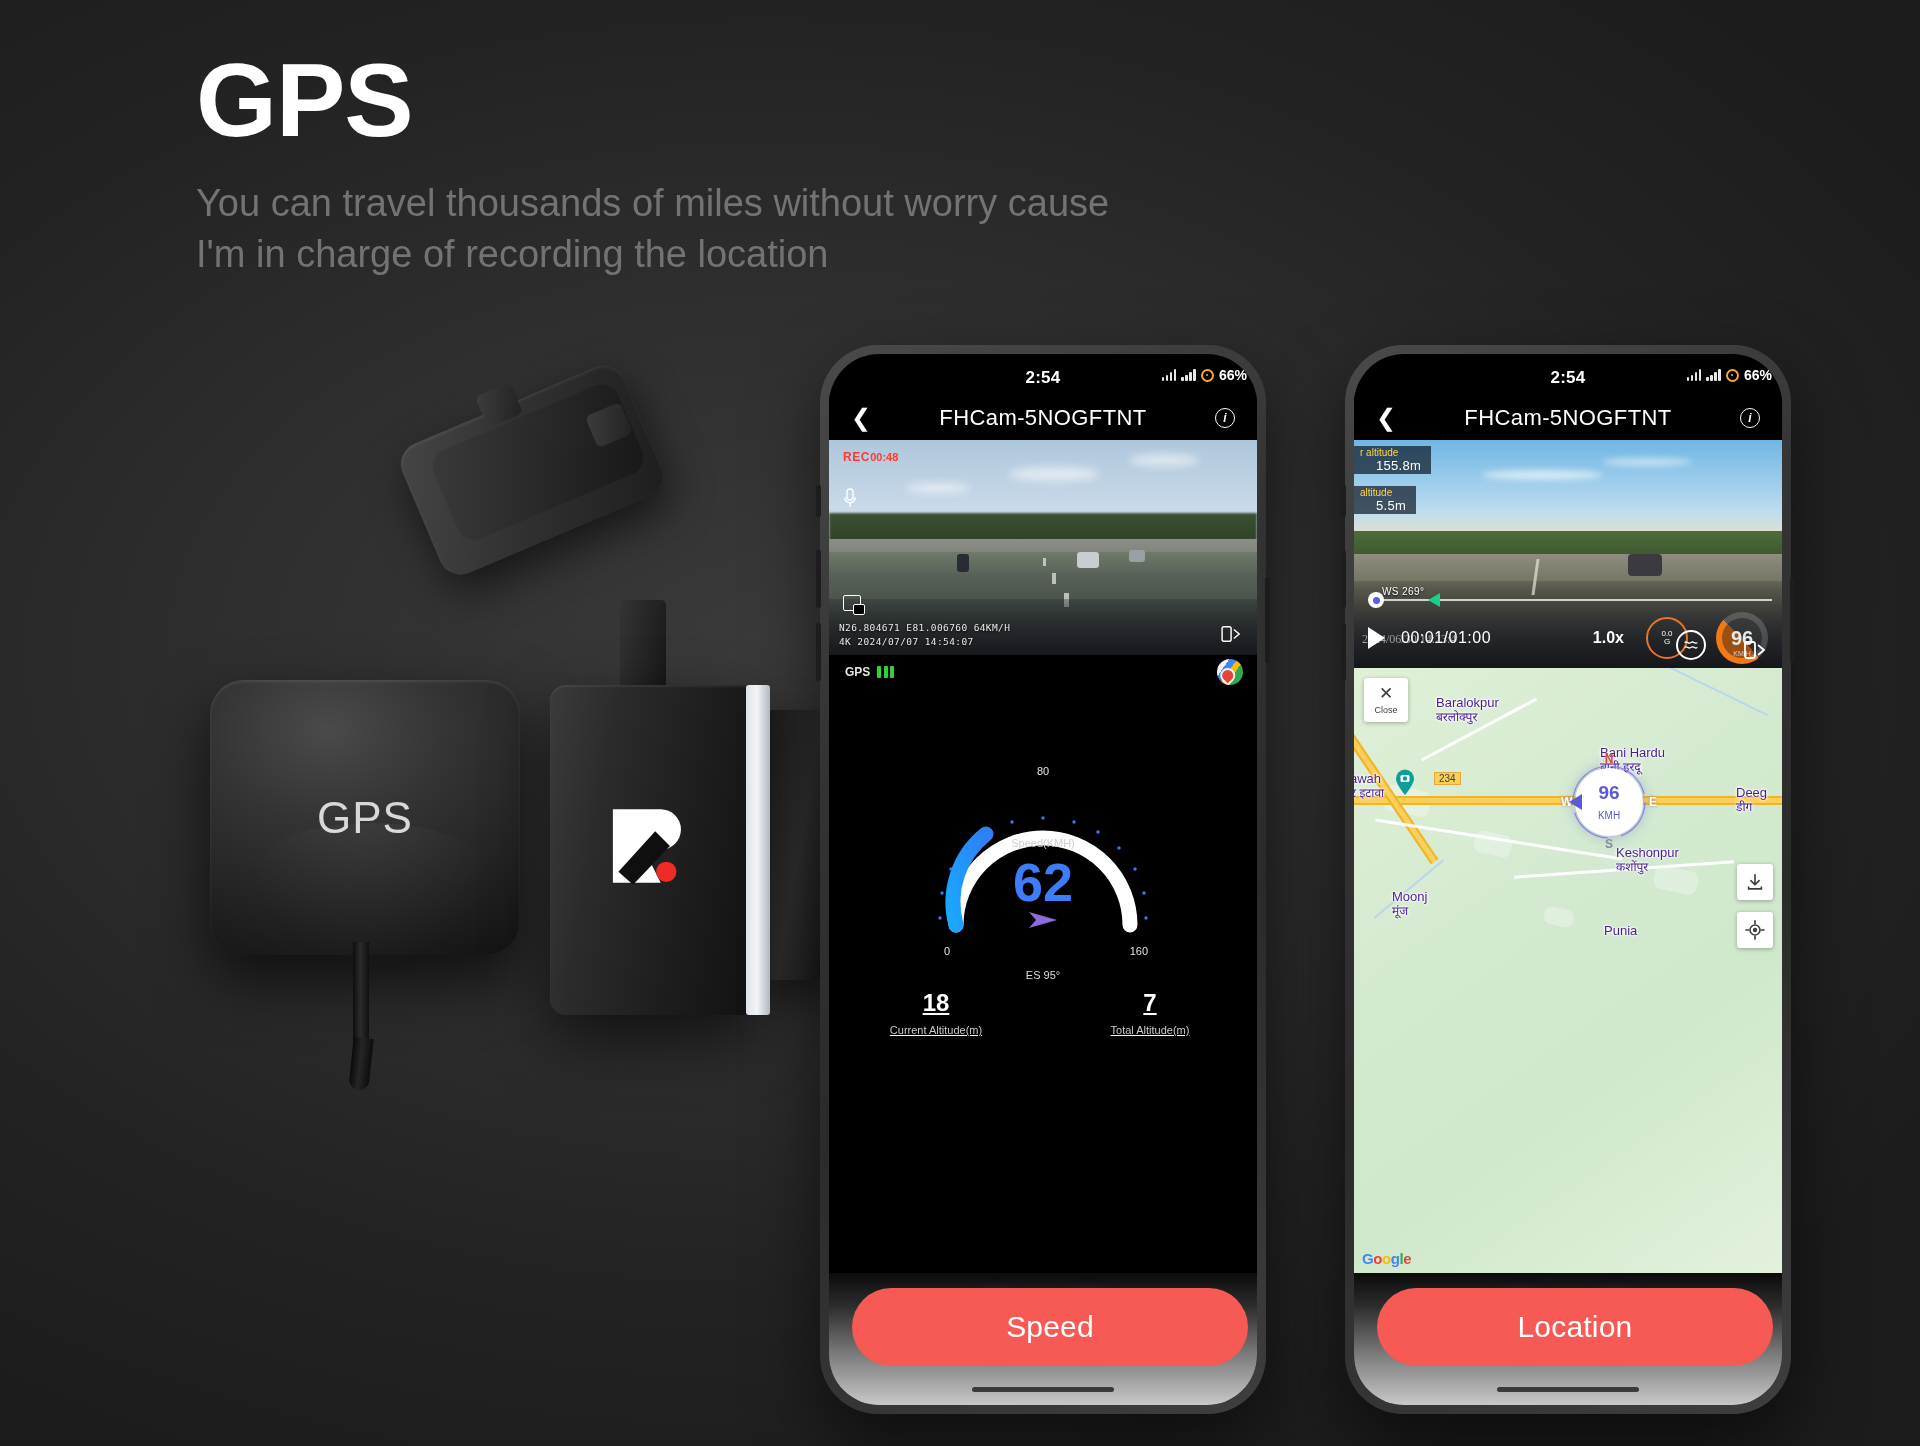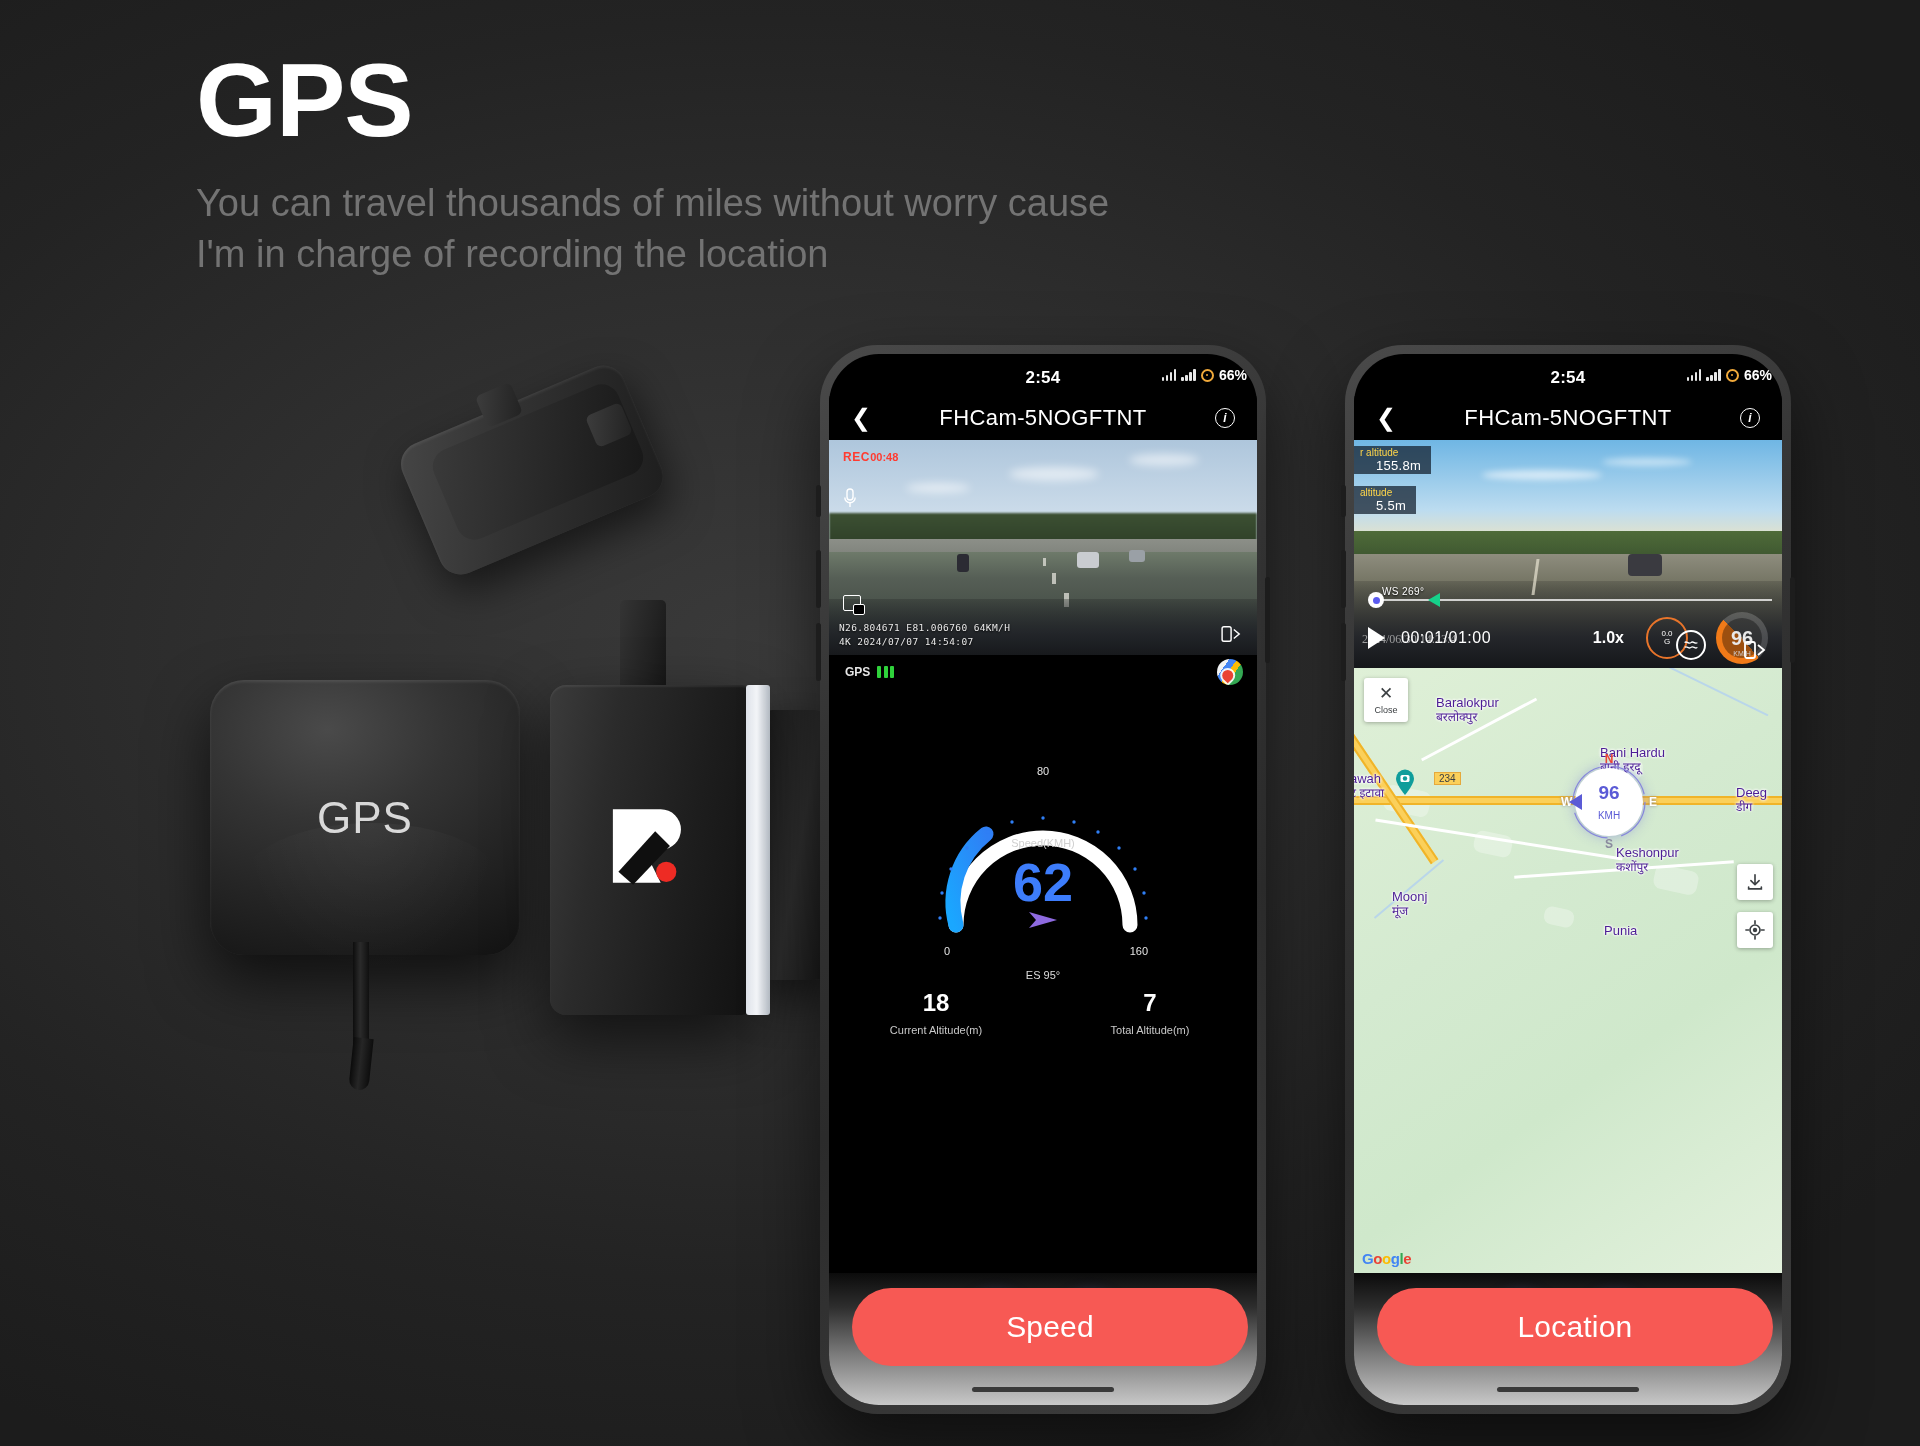--- a/index.html
+++ b/index.html
@@ -188,21 +188,21 @@
   .gauge-wrap { position:absolute; left:50%; top:96px; transform:translateX(-50%); width:230px; height:168px; }
   .gauge-lbl { position:absolute; left:0; right:0; top:52px; text-align:center; font-size:11px; color:#cfcfcf; }
   .gauge-val { position:absolute; left:0; right:0; top:66px; text-align:center; font-size:54px; font-weight:700; color:#3d7dfc; line-height:1.15; }
   .gauge-min { position:absolute; left:16px; bottom:-4px; font-size:11px; color:#e3e3e3; }
   .gauge-max { position:absolute; right:10px; bottom:-4px; font-size:11px; color:#e3e3e3; }
   .gauge-top { position:absolute; left:0; right:0; top:-20px; text-align:center; font-size:11px; color:#e3e3e3; }
   .gauge-dir { position:absolute; left:0; right:0; bottom:-28px; text-align:center; font-size:11px; color:#dcdcdc; }
   .gauge-needle { position:absolute; left:50%; top:124px; transform:translateX(-50%); }
 
   .stats { position:absolute; left:0; right:0; top:300px; display:flex; }
-  .stat { flex:1; text-align:center; }
+  .stat { flex:1; text-align:center;text-decoration:underline; }
   .stat .v { font-size:24px; font-weight:700; color:#fff; }
   .stat .k { font-size:11px; color:#c9c9c9; margin-top:7px; }
 
   
   .toolbar {
     height:132px; flex:0 0 auto; position:relative;
     background:linear-gradient(180deg,#0b0b0b 0%,#2e2e2e 26%,#7c7c7c 62%,#c8c8c8 100%);
     display:flex; align-items:center; justify-content:space-around; padding:0 34px 32px;
   }
   .tb-ico { width:32px; height:26px; cursor:pointer; }

